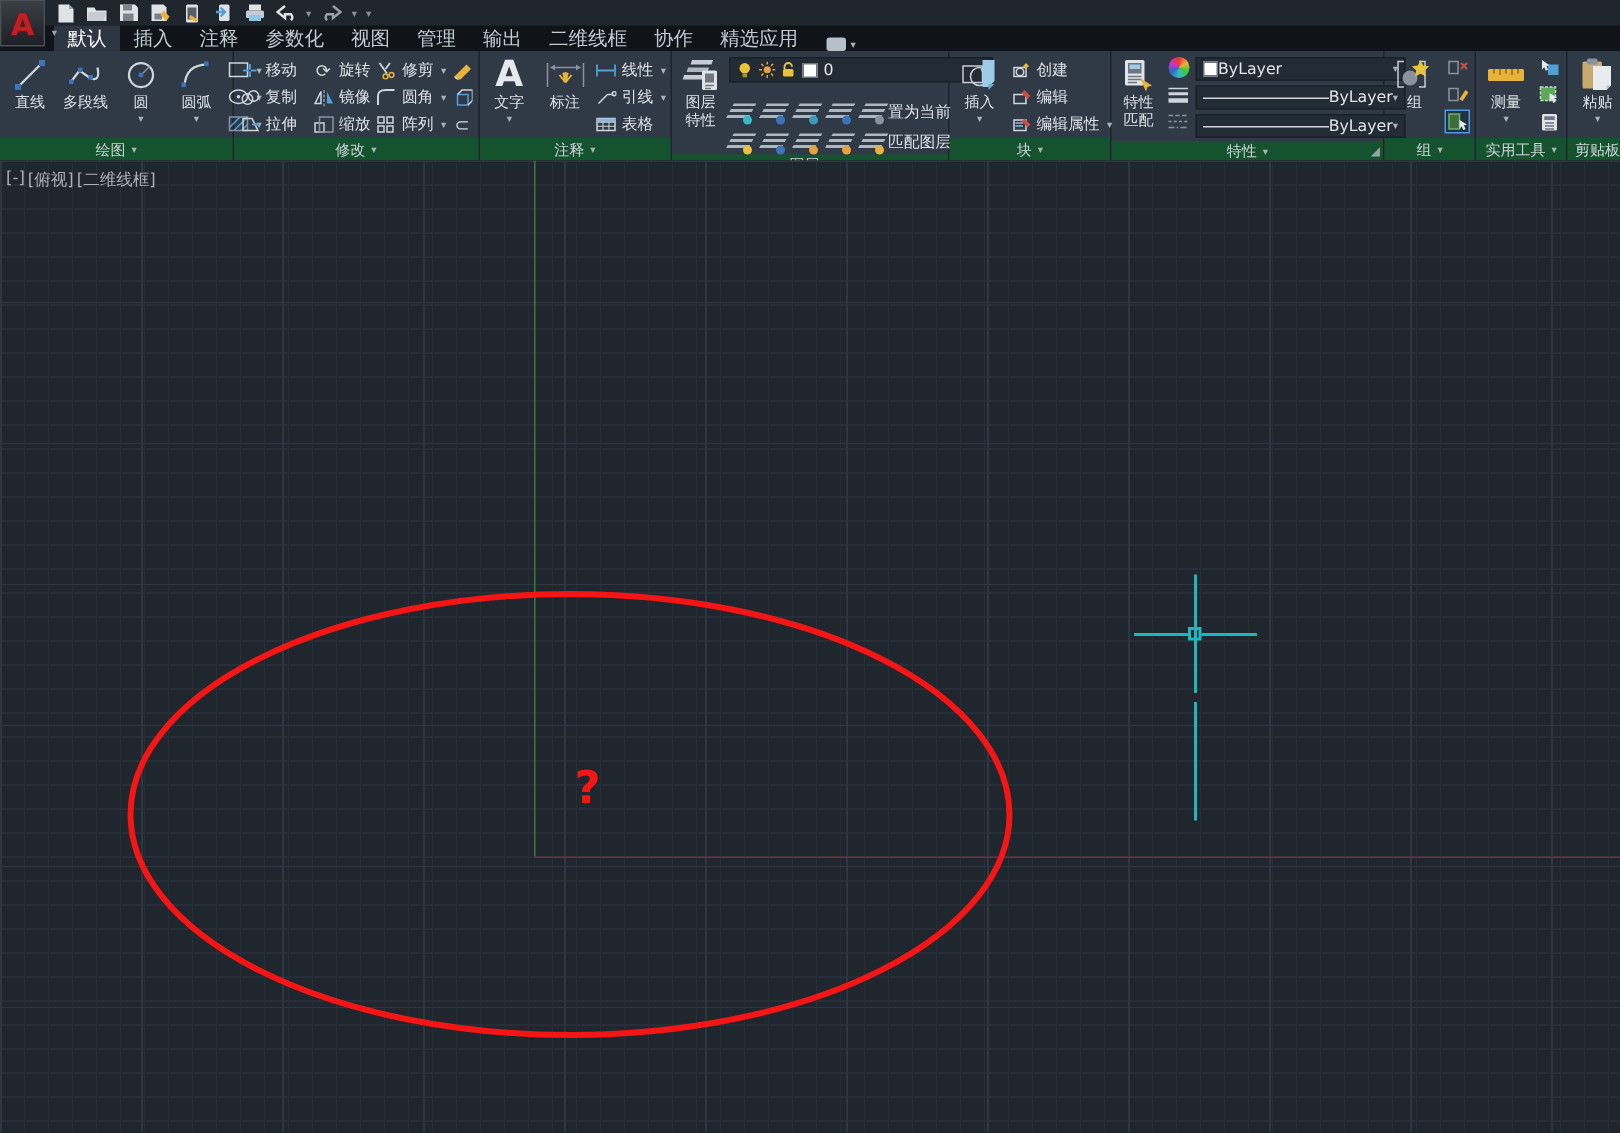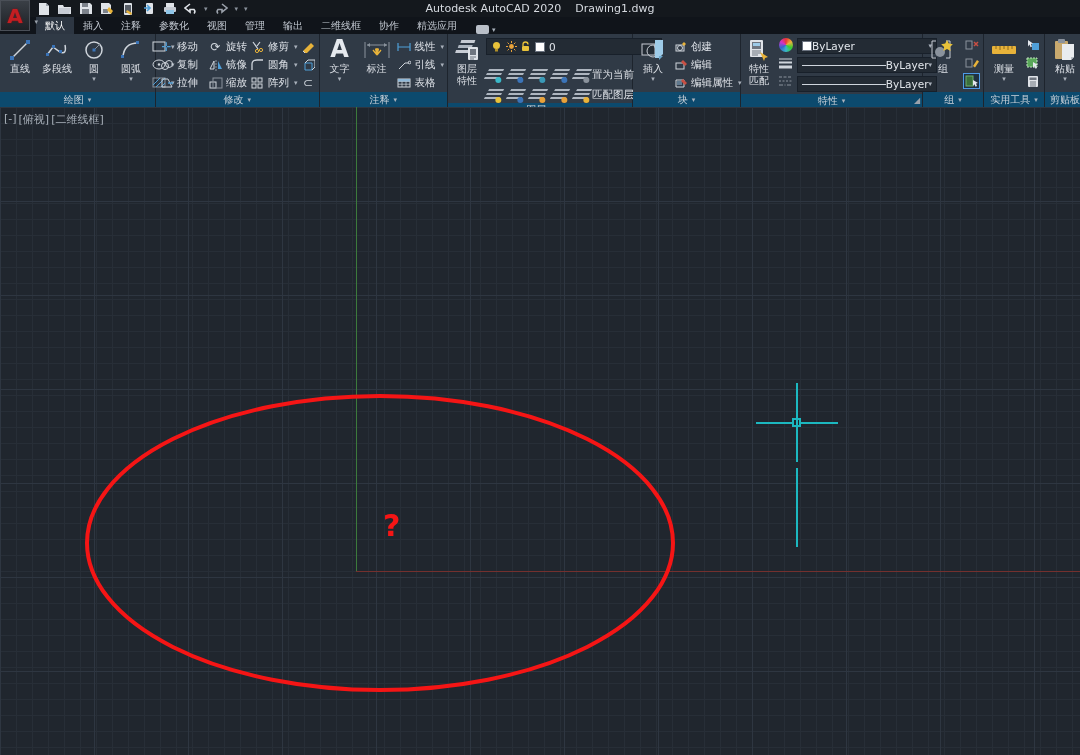--- a/index.html
+++ b/index.html
@@ -21,33 +21,33 @@
   .acad-logo { position:absolute; left:0; top:0; width:30px; height:31px;
     background:linear-gradient(#3a3f46,#1d2126); border:1px solid #4a4f57;
     display:flex; align-items:center; justify-content:center; z-index:6; }
   .acad-logo .a { color:#c31e22; font-size:20px; font-weight:bold; line-height:1;
     text-shadow:0 0 2px #7d1114; }
   .acad-logo .caret { position:absolute; right:-9px; bottom:4px; color:#9aa1ab; font-size:7px; }
 
   
   .tabrow { position:absolute; left:0; top:17px; width:1080px; height:17px;
     background:#10141a; display:flex; align-items:flex-end; padding-left:36px; }
-  .tab { color:#c3c9d2; font-size:10px; padding:2px 9px 2px 9px; height:17px;
+  .tab { color:#c3c9d2; font-size:13px; padding:2px 9px 2px 9px; height:17px;
     display:flex; align-items:center; cursor:default; white-space:nowrap; }
   .tab.active { background:#2d3642; color:#ffffff; }
   .ribbon-toggle { margin-left:10px; color:#aab1bb; font-size:9px; display:flex; align-items:center; gap:3px; }
   .ribbon-toggle .box { width:13px; height:9px; background:#b9bfc8; border-radius:2px; }
 
   
   .ribbon { position:absolute; left:0; top:34px; width:1080px; height:73px;
     background:#303a46; display:flex; }
   .panel { position:relative; height:73px; border-right:1px solid #1d242d;
     display:flex; flex-direction:column; }
   .panel-body { flex:1; display:flex; align-items:flex-start; padding:2px 3px 0 3px; gap:3px; }
-  .panel-label { height:15px; background:#0c4a6e; color:#cdd3da; font-size:10px;
+  .panel-label { height:15px; background:#14532d; color:#cdd3da; font-size:10px;
     display:flex; align-items:center; justify-content:center; gap:4px; }
   .panel-label .caret { font-size:7px; color:#aab1bb; }
   .launcher { position:absolute; right:2px; bottom:2px; color:#9aa1ab; font-size:8px; }
 
   .bigbtn { display:flex; flex-direction:column; align-items:center; justify-content:flex-start;
     min-width:34px; padding:1px 2px; color:#dde1e7; font-size:10px; line-height:1.15; text-align:center; }
   .bigbtn .bicon { height:26px; display:flex; align-items:center; justify-content:center; }
   .bigbtn .caret { font-size:7px; color:#aab1bb; }
 
   .smallcol { display:flex; flex-direction:column; justify-content:flex-start; gap:1px; padding-top:2px; }
@@ -102,26 +102,20 @@
   .watermark { position:absolute; right:30px; bottom:25px; display:flex; align-items:center; gap:8px; }
   .watermark .wm-text { color:#f4f4f4; font-size:30px; font-weight:bold; letter-spacing:1px; }
 
   .caret { font-size:7px; color:#aab1bb; }
 </style>
 </head>
 <body>
 
 <div class="app">
 
-  <div class="titlebar">
-    <div class="title-center">
-      <span>Autodesk AutoCAD 2020</span>
-      <span>Drawing1.dwg</span>
-    </div>
-  </div>
 
   <div class="acad-logo">
     <span class="a">A</span>
     <span class="caret">▾</span>
   </div>
 
   <div class="qat">
     <span class="qicon">
       <svg width="12" height="14" viewBox="0 0 12 14">
           <path d="M1 1 h7 l3 3 v9 h-10 z" fill="#dfe3e8"></path>

